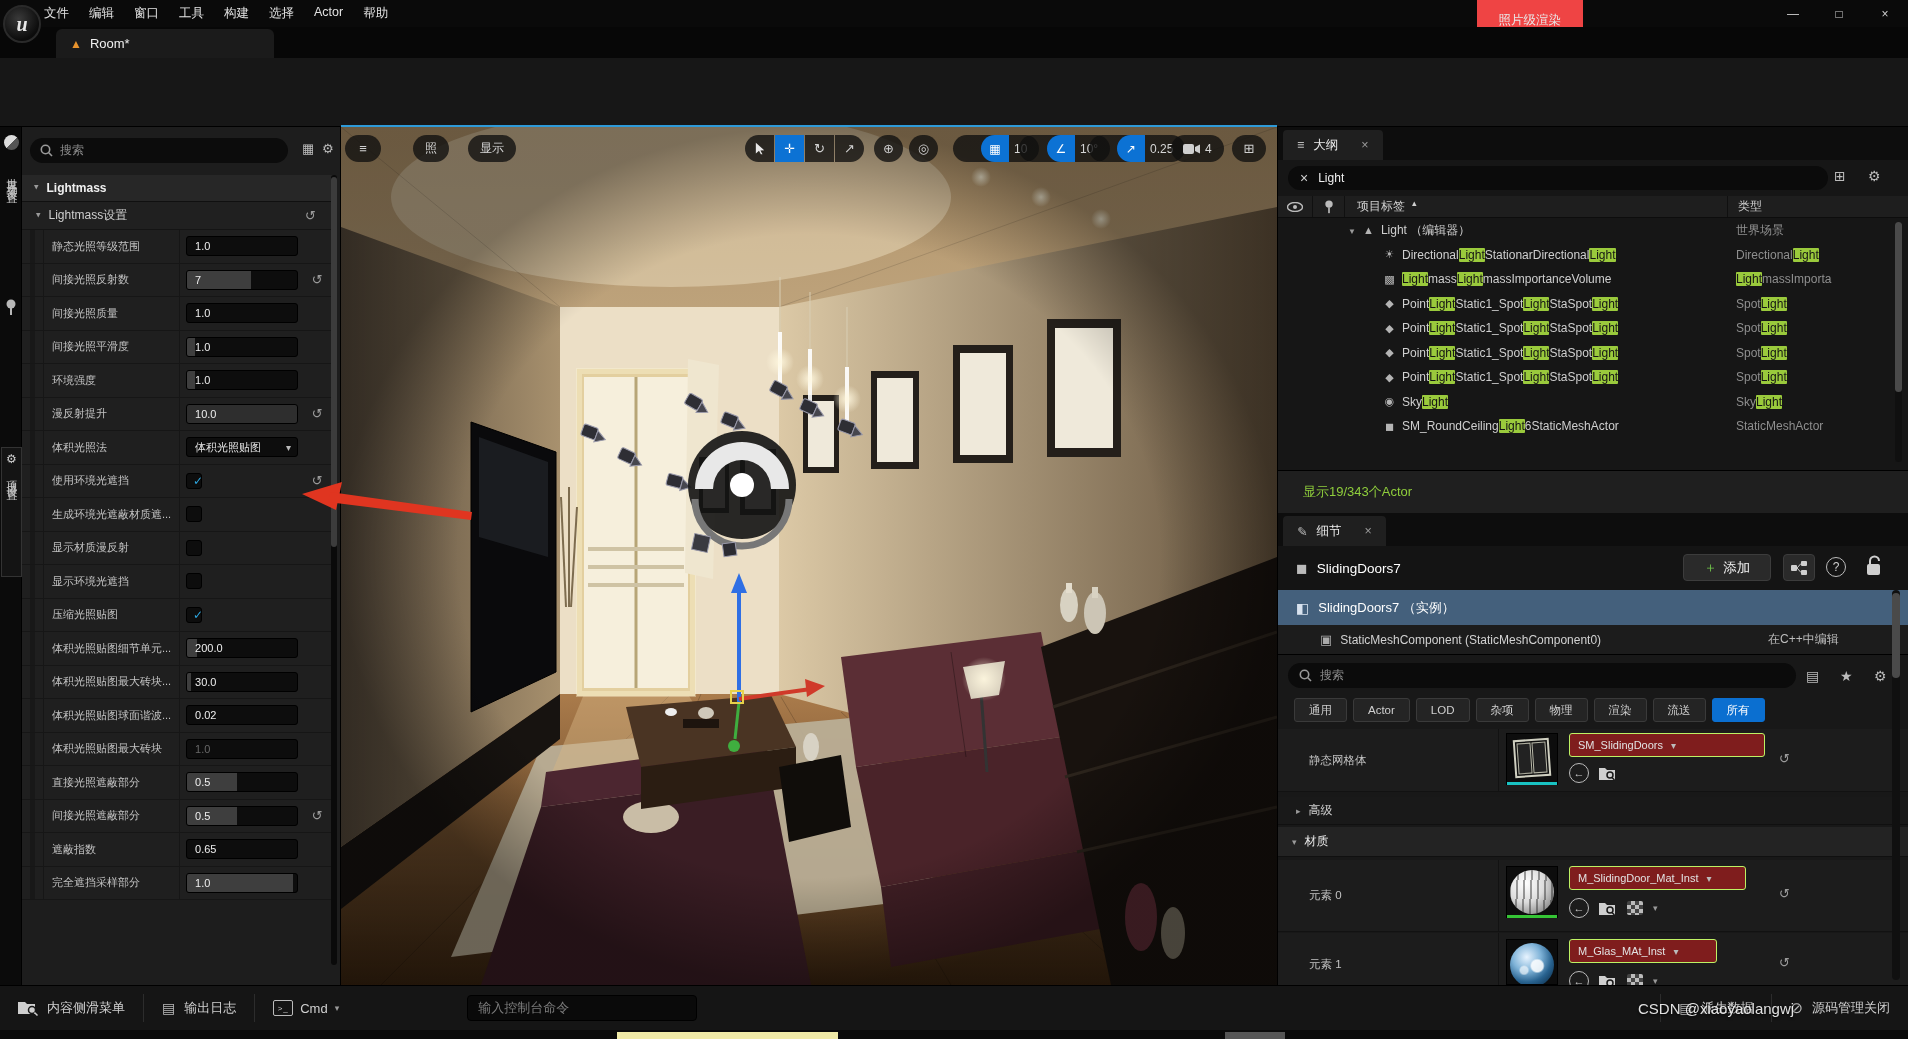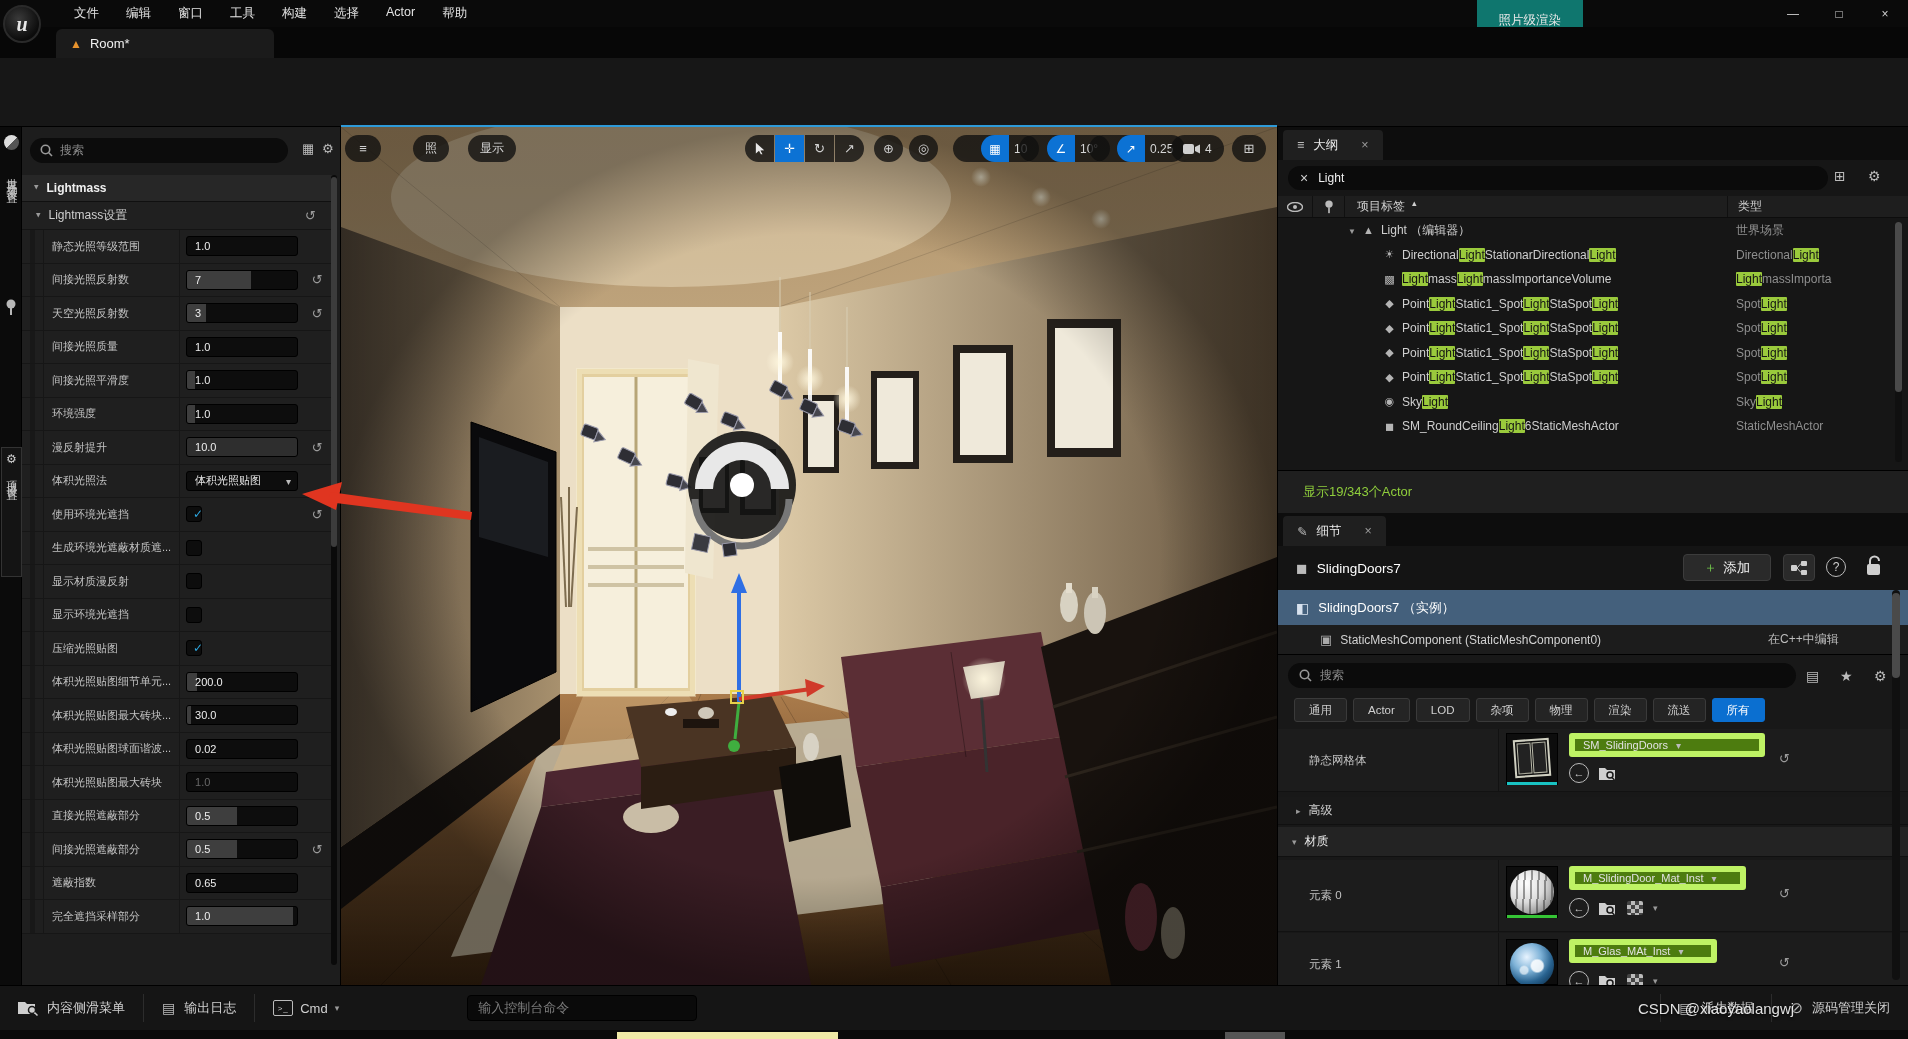--- a/index.html
+++ b/index.html
@@ -2,24 +2,24 @@
 <html><head>
 <meta charset="utf-8">
 <style>
 *{margin:0;padding:0;box-sizing:border-box}
 html,body{width:1908px;height:1039px;overflow:hidden}
 body{background:#050505;font-family:"Liberation Sans","DejaVu Sans",sans-serif;color:#ddd;position:relative;font-size:12px}
 .abs{position:absolute}
 
 #menubar{left:0;top:0;width:1908px;height:27px;background:#0a0a0a;display:flex;align-items:center}
 #ue-logo{position:absolute;left:3px;top:5px;width:38px;height:38px;border-radius:50%;background:radial-gradient(circle at 40% 35%,#3a3a3a,#0c0c0c 70%);border:2px solid #2a2a2a;z-index:5;color:#e8e8e8;font-family:"Liberation Serif","DejaVu Serif",serif;font-style:italic;font-weight:bold;font-size:20px;display:flex;align-items:center;justify-content:center}
-#menu-items{display:flex;gap:27px;margin-left:74px}
+#menu-items{display:flex;gap:20px;margin-left:44px}
 .menu-item{color:#e2e2e2;font-size:12.5px;cursor:default}
 #menu-right{position:absolute;right:325px;top:0;height:27px;display:flex}
-#photoreal-btn{background:#0f766e;color:#e8e8e8;height:40px;display:flex;align-items:center;padding:8px 22px;font-size:12.5px}
+#photoreal-btn{background:#ef4444;color:#e8e8e8;height:40px;display:flex;align-items:center;padding:8px 22px;font-size:12.5px}
 #win-controls{position:absolute;right:0;top:0;height:27px;display:flex;align-items:center;gap:0}
 .winbtn{width:46px;height:27px;display:flex;align-items:center;justify-content:center;color:#cfcfcf;font-size:12px}
 
 #tabrow{left:0;top:27px;width:1908px;height:31px;background:#070707}
 #leveltab{position:absolute;left:56px;top:2px;width:218px;height:29px;background:#1b1b1b;border-radius:6px 6px 0 0;display:flex;align-items:center;gap:8px;padding:0 14px;font-size:13px;color:#f0f0f0}
 #leveltab .peak{color:#e8932d;font-size:12px}
 
 #toolbar{left:0;top:58px;width:1908px;height:69px;background:#171717;border-bottom:1px solid #000}
 .tbtn{position:absolute;display:flex;align-items:center;gap:6px;color:#d8d8d8}
 #mode-btn{left:75px;top:72px;width:122px;height:27px;background:#0e0e0e;border:1px solid #2c2c2c;border-radius:4px;padding:0 8px;font-size:12px}
@@ -105,21 +105,21 @@
 #edit-cpp{position:absolute;left:490px;color:#bdbdbd}
 #dt-search{position:absolute;left:10px;top:150px;width:508px;height:25px;background:#0b0b0b;border-radius:13px;display:flex;align-items:center;gap:8px;padding:0 11px;color:#8a8a8a}
 #dt-chips{position:absolute;left:16px;top:185px;display:flex;gap:6px}
 .chip{height:24px;background:#242424;border:1px solid #3a3a3a;border-radius:3px;display:flex;align-items:center;padding:0 14px;color:#cfcfcf;font-size:11.5px}
 .chip.active{background:#0b6fd0;border-color:#0b6fd0;color:#fff}
 #mesh-row{position:absolute;left:0;top:216px;width:631px;height:63px;background:#1c1c1c;border-bottom:1px solid #121212}
 .prop-label{position:absolute;left:31px;color:#c2c2c2;font-size:11.5px}
 .coldiv{position:absolute;left:220px;top:0;bottom:0;width:1px;background:#121212}
 .thumb{position:absolute;left:228px;width:52px;height:52px;background:#0d0d0d;border:1px solid #000}
 .thumb .bar{position:absolute;left:0;right:0;bottom:-1px;height:3px}
-.dd{position:absolute;height:24px;background:#4d7c0f;border:6px solid #bef264;border-radius:3px;display:flex;align-items:center;padding:0 8px;color:#e2e2e2;font-size:11px;white-space:nowrap}
+.dd{position:absolute;height:24px;background:#7f1d1d;border:1px solid #bef264;border-radius:3px;display:flex;align-items:center;padding:0 8px;color:#e2e2e2;font-size:11px;white-space:nowrap}
 .dd .ddarrow{margin-left:8px}
 .mini-ico{position:absolute;display:flex;align-items:center;gap:10px;color:#cfcfcf}
 .circ-arrow{width:20px;height:20px;border:1.5px solid #bbb;border-radius:50%;display:flex;align-items:center;justify-content:center;font-size:11px;color:#ccc}
 .checker{width:16px;height:14px;background:repeating-conic-gradient(#bbb 0 25%,#444 0 50%) 0 0/8px 8px;border-radius:2px}
 #adv-row{position:absolute;left:0;top:284px;width:631px;height:28px;background:#191919;border-bottom:1px solid #101010;display:flex;align-items:center;gap:8px;padding-left:18px;color:#cfcfcf}
 #mat-row{position:absolute;left:0;top:314px;width:631px;height:30px;background:#232323;border-bottom:1px solid #101010;display:flex;align-items:center;gap:8px;padding-left:14px;color:#e8e8e8}
 .el-row{position:absolute;left:0;width:631px;height:72px;background:#1c1c1c;border-bottom:1px solid #121212}
 .sph{position:absolute;left:3px;top:3px;width:44px;height:44px;border-radius:50%}
 .sph0{background:radial-gradient(circle at 35% 30%,#ffffff,#dcdcdc 45%,#9a9a9a 75%,#606060)}
 .sph0::after{content:"";position:absolute;inset:0;border-radius:50%;background:repeating-linear-gradient(93deg,rgba(40,40,40,.45) 0 2px,rgba(0,0,0,0) 2px 7px)}
@@ -298,36 +298,20 @@
             <div class="fillbar" style="width: 58%;"></div>
             <span class="vtext">7</span>
 
           </div>
         </div>
         <div class="ws-reset">
           <span class="reset"></span>
         </div>
       </div>
 
-      <div class="ws-row">
-        <div class="ws-ind"></div>
-        <div class="ws-label">
-          <span>天空光照反射数</span>
-        </div>
-        <div class="ws-value">
-          <div class="w slider">
-            <div class="fillbar" style="width: 17%;"></div>
-            <span class="vtext">3</span>
-
-          </div>
-        </div>
-        <div class="ws-reset">
-          <span class="reset"></span>
-        </div>
-      </div>
 
       <div class="ws-row">
         <div class="ws-ind"></div>
         <div class="ws-label">
           <span>间接光照质量</span>
         </div>
         <div class="ws-value">
           <div class="w num">
 
             <span class="vtext">1.0</span>

